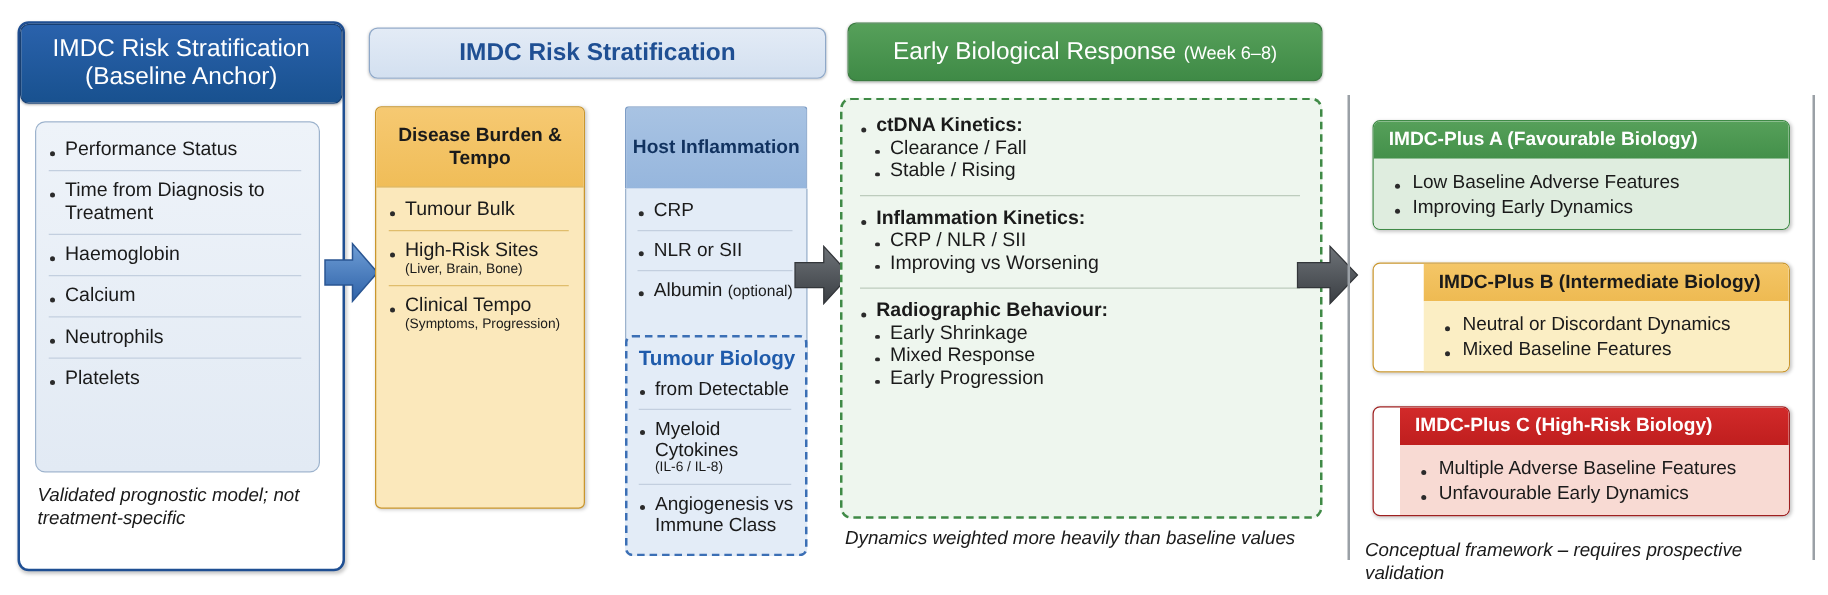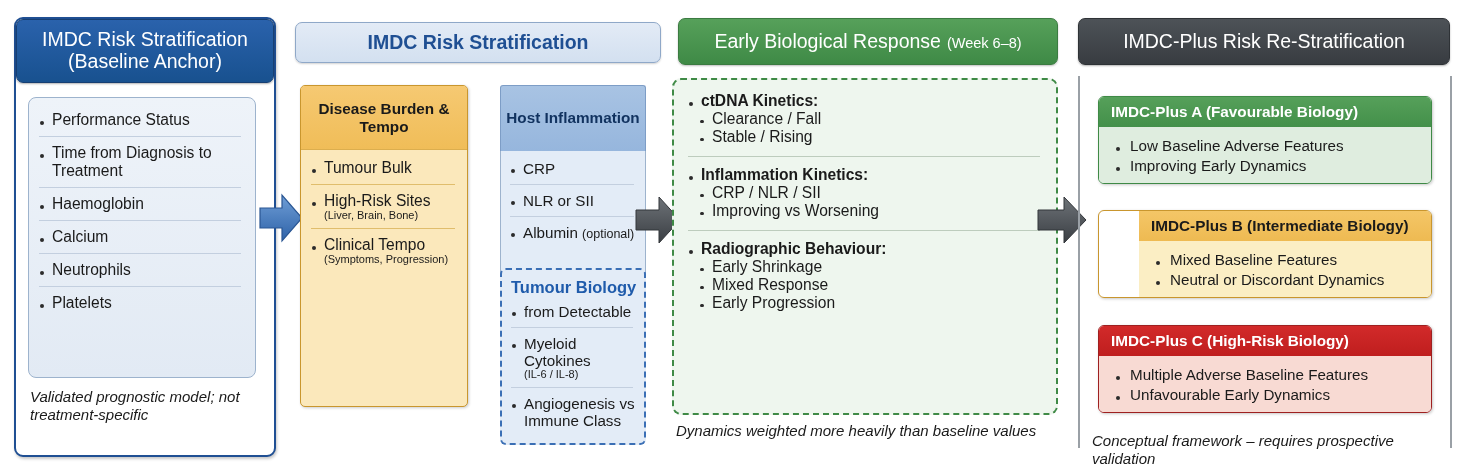--- a/index.html
+++ b/index.html
@@ -142,21 +142,21 @@
     padding:6px 0 6px 12px;font-weight:bold;font-size:15.3px;line-height:1.2;
   }
   .card .cbody{padding:7px 10px 8px 14px;font-size:15.2px;}
   .card .cbody .li{padding-left:17px;margin:3px 0;}
   #cardA{top:96px;height:88px;border:1px solid #3f8a46;}
   #cardA .chdr{background:linear-gradient(#56a05a,#43904a);color:#ffffff;}
   #cardA .cbody{background:#dfeddf;}
   #cardB{top:210px;height:88px;border:1px solid #c9962e;padding-left:40px;}
   #cardB .chdr{background:linear-gradient(#f4c667,#eeba52);color:#1a1a1a;}
   #cardB .cbody{background:#fbeec4;}
-  #cardC{top:325px;height:88px;border:1px solid #9e2020;}
+  #cardC{top:325px;height:88px;border:1px solid #9e2020;padding-left:21px;}
   #cardC .chdr{background:linear-gradient(#d22a2a,#bf1e1e);color:#ffffff;}
   #cardC .cbody{background:#f8dad3;}
   #p4-note{position:absolute;left:1092px;top:432px;width:360px;font-size:15px;}
 
   
   .arrow{position:absolute;}
 </style>
 </head>
 <body>
 
@@ -292,39 +292,36 @@
   <svg class="arrow" style="left:1036px;top:194px;" width="52" height="52" viewBox="0 0 52 52">
     <defs>
         <linearGradient id="ga3" x1="0" y1="0" x2="0" y2="1">
       <stop offset="0" stop-color="#6e7378"></stop>
           <stop offset="1" stop-color="#3a3e43"></stop>
     </linearGradient>
       </defs>
     <path d="M2 16 H28 V3 L50 26 L28 49 V36 H2 Z" fill="url(#ga3)" stroke="#33363a" stroke-width="1"></path>
   </svg>
 
-  <div class="hdr" id="p4-hdr">
-    <span>IMDC-Plus Risk Re-Stratification</span>
-  </div>
   <div id="p4-railL"></div>
   <div id="p4-railR"></div>
 
   <div class="card" id="cardA">
     <div class="chdr">IMDC-Plus A (Favourable Biology)</div>
     <div class="cbody">
       <div class="li">Low Baseline Adverse Features</div>
       <div class="li">Improving Early Dynamics</div>
     </div>
   </div>
 
   <div class="card" id="cardB">
     <div class="chdr">IMDC-Plus B (Intermediate Biology)</div>
     <div class="cbody">
+      <div class="li">Neutral or Discordant Dynamics</div>
       <div class="li">Mixed Baseline Features</div>
-      <div class="li">Neutral or Discordant Dynamics</div>
     </div>
   </div>
 
   <div class="card" id="cardC">
     <div class="chdr">IMDC-Plus C (High-Risk Biology)</div>
     <div class="cbody">
       <div class="li">Multiple Adverse Baseline Features</div>
       <div class="li">Unfavourable Early Dynamics</div>
     </div>
   </div>

